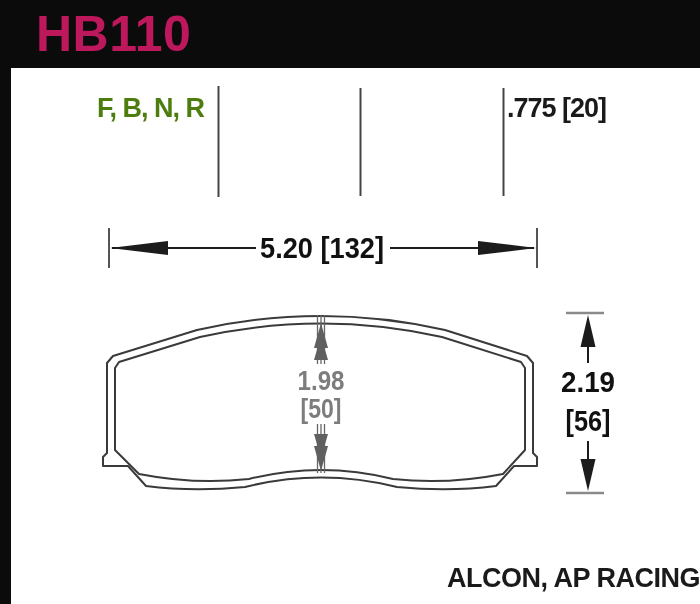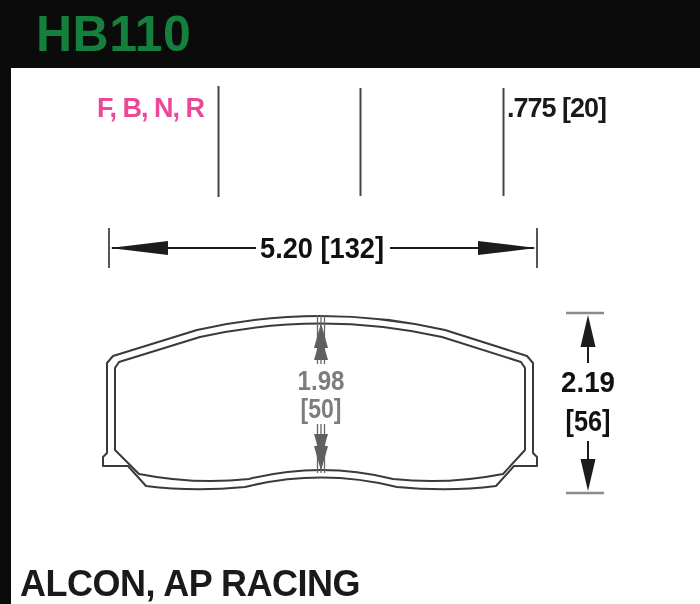--- a/index.html
+++ b/index.html
@@ -12,37 +12,37 @@
   .frame-left {
     position:absolute; left:0; top:0; width:11px; height:604px;
     background:#0b0b0b;
   }
   .header-bar {
     position:absolute; left:0; top:0; width:700px; height:68px;
     background:#0b0b0b;
   }
   .part-number {
     position:absolute; left:36px; top:6px;
-    color:#15803d; font-size:50px; font-weight:bold;
+    color:#be185d; font-size:50px; font-weight:bold;
     letter-spacing:0.5px; line-height:56px; white-space:nowrap;
   }
   .compound-list {
     position:absolute; left:97px; top:91px;
-    color:#ec4899; font-size:27px; font-weight:bold;
+    color:#4d7c0f; font-size:27px; font-weight:bold;
     line-height:34px; letter-spacing:-1px; white-space:nowrap;
   }
   .thickness-list {
     position:absolute; left:507px; top:91px;
     color:#1a1a1a; font-size:27px; font-weight:bold;
     line-height:34px; letter-spacing:-1px; white-space:nowrap;
   }
   .caption {
     position:absolute; left:20px; right:0; top:563px;
-    text-align:left; color:#1a1a1a;
-    font-size:36px; font-weight:bold; letter-spacing:-0.5px;
+    text-align:right; color:#1a1a1a;
+    font-size:27px; font-weight:bold; letter-spacing:-0.5px;
     white-space:nowrap;
   }
   svg.drawing { position:absolute; left:0; top:0; }
   svg text {
     font-family:"Liberation Sans", sans-serif;
     font-weight:bold;
   }
   .dim-text { fill:#111111; font-size:29px; }
   .dim-text-gray { fill:#7d7d7d; font-size:27px; }
 </style>

